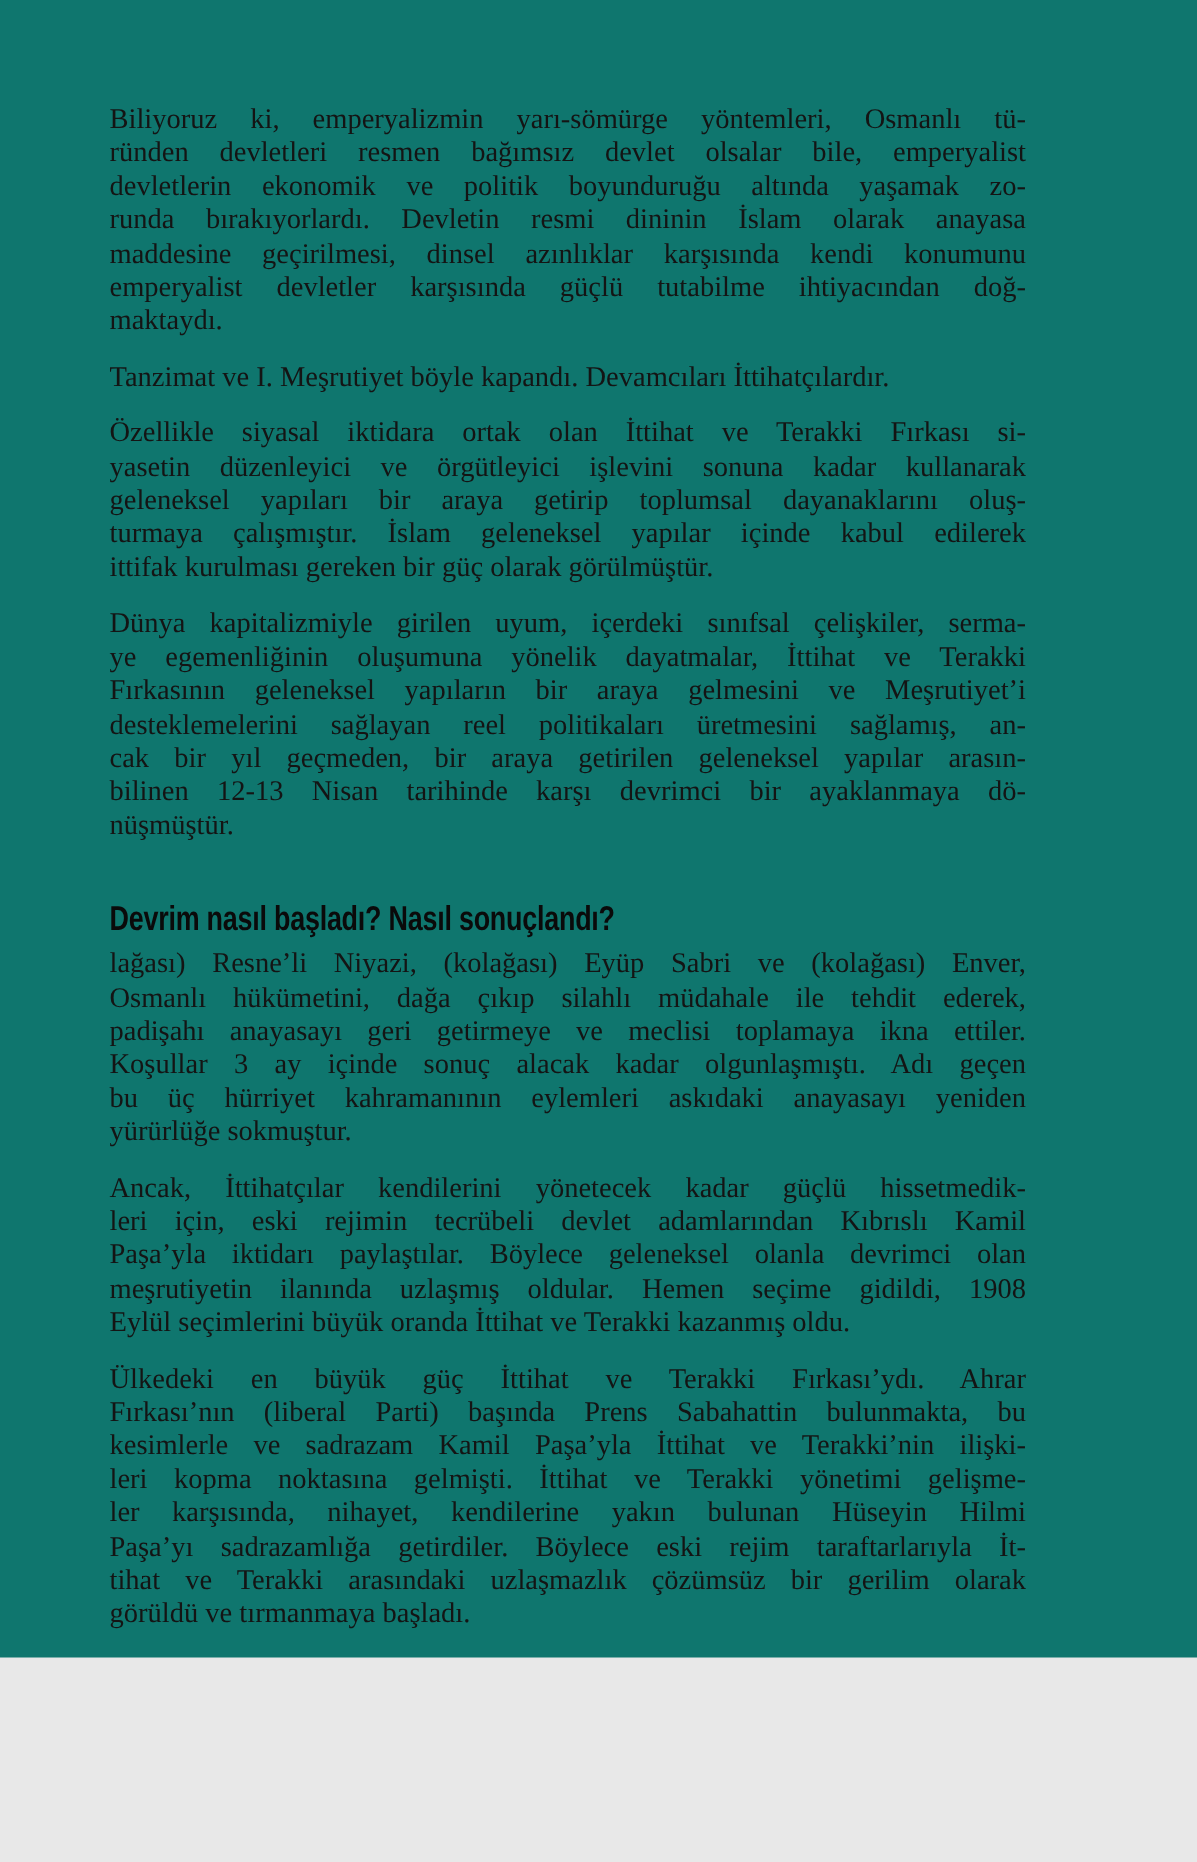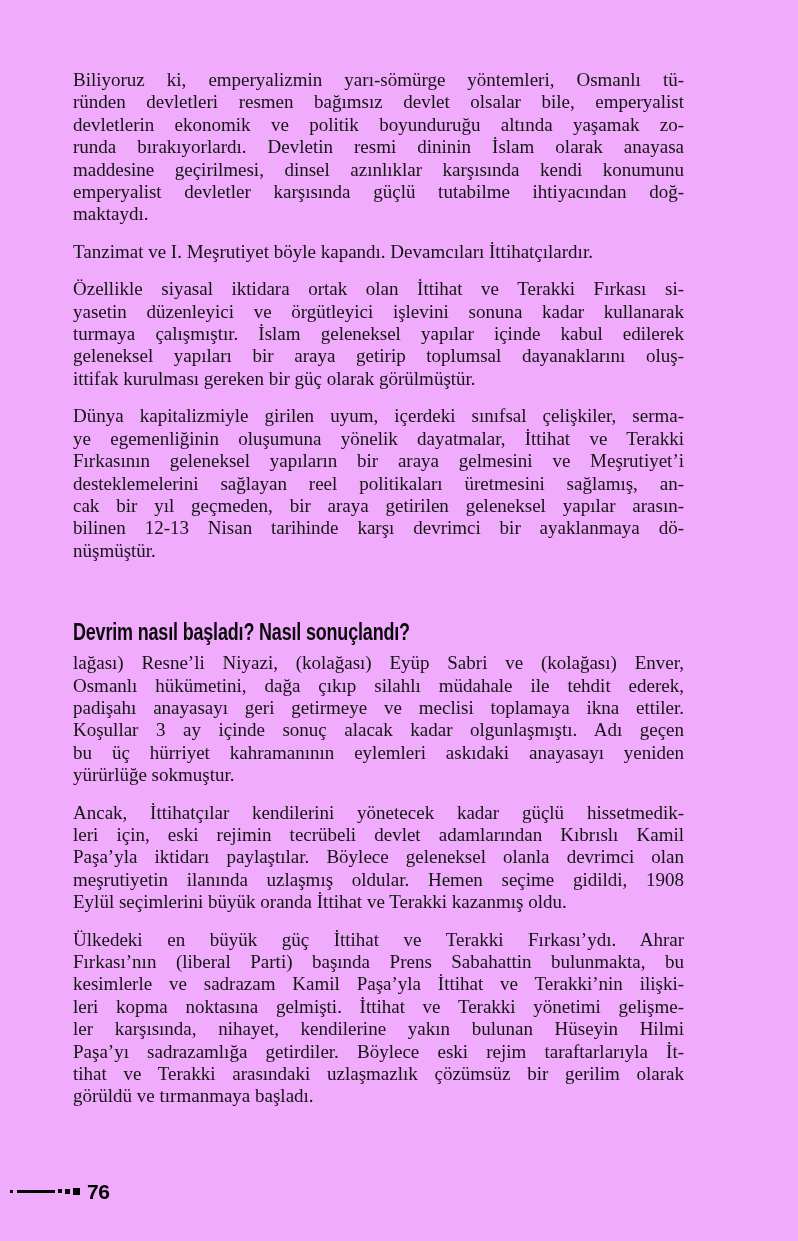--- a/index.html
+++ b/index.html
@@ -1,21 +1,21 @@
 <!DOCTYPE html>
 <html lang="tr"><head>
 <meta charset="utf-8">
 <style>
   html, body { margin: 0; padding: 0; }
   body { background: #e8e8e8; }
   .page {
     position: relative;
     width: 798px;
-    height: 1241px;
-    background: #f0abfc;
+    height: 1105px;
+    background: #0f766e;
     overflow: hidden;
     font-family: "Liberation Serif", serif;
     color: #141414;
   }
   .text-block {
     position: absolute;
     left: 73px;
     top: 69px;
     width: 611px;
   }
@@ -33,21 +33,21 @@
   .line.last {
     text-align: right;
     text-align-last: left;
     -moz-text-align-last: left;
   }
   .heading {
     font-family: "Liberation Sans", sans-serif;
     font-weight: 700;
     font-size: 23px;
     line-height: 26px;
-    margin: 57px 0 7px 0;
+    margin: 37px 0 7px 0;
     color: #0a0a0a;
     white-space: nowrap;
   }
   .heading-text {
     display: inline-block;
     transform: scaleX(0.78);
     transform-origin: 0 50%;
     letter-spacing: -0.2px;
   }
   .page-footer {
@@ -87,22 +87,22 @@
         <div class="line">maddesine geçirilmesi, dinsel azınlıklar karşısında kendi konumunu</div>
         <div class="line">emperyalist devletler karşısında güçlü tutabilme ihtiyacından doğ-</div>
         <div class="line last">maktaydı.</div>
       </div>
       <div class="para">
         <div class="line last">Tanzimat ve I. Meşrutiyet böyle kapandı. Devamcıları İttihatçılardır.</div>
       </div>
       <div class="para">
         <div class="line">Özellikle siyasal iktidara ortak olan İttihat ve Terakki Fırkası si-</div>
         <div class="line">yasetin düzenleyici ve örgütleyici işlevini sonuna kadar kullanarak</div>
+        <div class="line">geleneksel yapıları bir araya getirip toplumsal dayanaklarını oluş-</div>
         <div class="line">turmaya çalışmıştır. İslam geleneksel yapılar içinde kabul edilerek</div>
-        <div class="line">geleneksel yapıları bir araya getirip toplumsal dayanaklarını oluş-</div>
         <div class="line last">ittifak kurulması gereken bir güç olarak görülmüştür.</div>
       </div>
       <div class="para">
         <div class="line">Dünya kapitalizmiyle girilen uyum, içerdeki sınıfsal çelişkiler, serma-</div>
         <div class="line">ye egemenliğinin oluşumuna yönelik dayatmalar, İttihat ve Terakki</div>
         <div class="line">Fırkasının geleneksel yapıların bir araya gelmesini ve Meşrutiyet’i</div>
         <div class="line">desteklemelerini sağlayan reel politikaları üretmesini sağlamış, an-</div>
         <div class="line">cak bir yıl geçmeden, bir araya getirilen geleneksel yapılar arasın-</div>
         <div class="line">bilinen 12-13 Nisan tarihinde karşı devrimci bir ayaklanmaya dö-</div>
         <div class="line last">nüşmüştür.</div>

